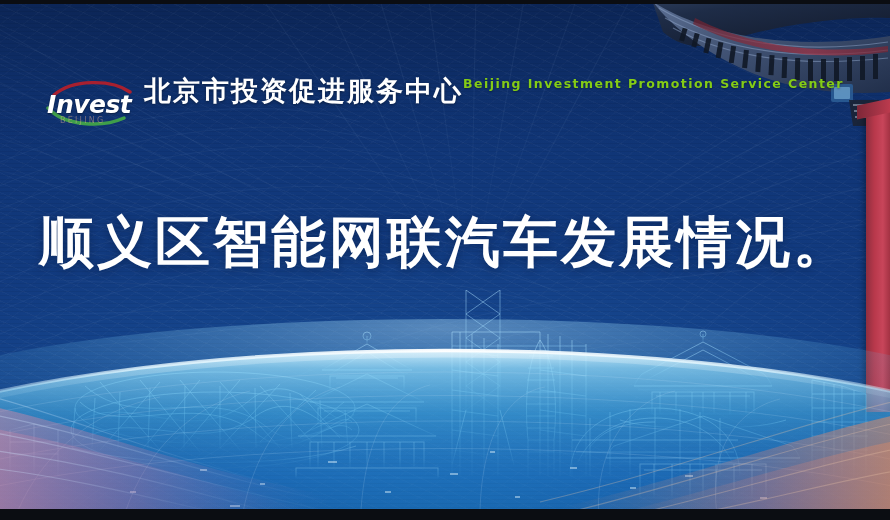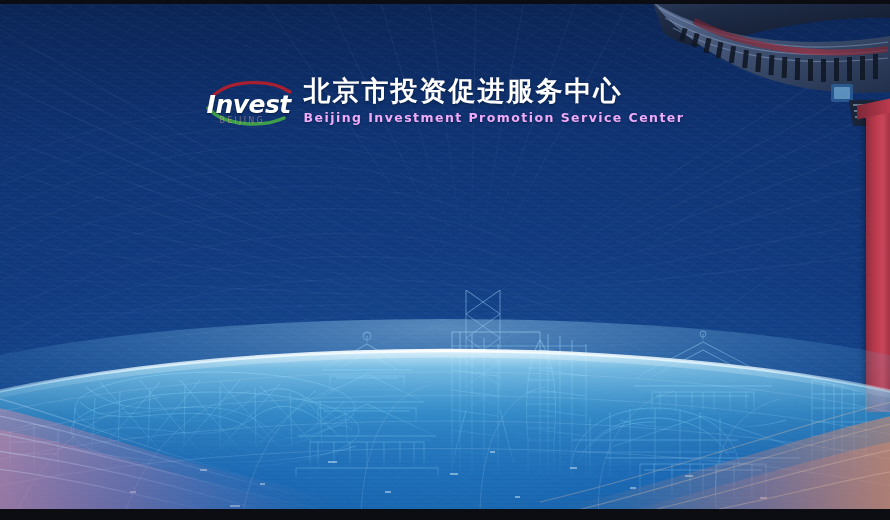--- a/index.html
+++ b/index.html
@@ -116,38 +116,37 @@
     text-shadow: 0 1px 2px rgba(0,0,0,.45);
     white-space: nowrap;
   }
   .logo-sub {
     position: absolute; left: 14px; top: 38px;
     font-family: "DejaVu Sans", sans-serif;
     font-weight: 400; font-size: 8px; letter-spacing: 2.2px;
     color: rgba(255,190,150,0.42);
     white-space: nowrap;
   }
-  .brand-text { display: flex; flex-direction: column; }
+  .brand-text { display: flex; flex-direction: row; }
   .brand-cn {
     font-family: "DejaVu Sans", "Liberation Sans", sans-serif;
     font-weight: 700;
     font-size: 27px;
     letter-spacing: 2px;
     color: #ffffff;
     line-height: 1.08;
     text-shadow: 0 1px 3px rgba(0,0,0,.40);
     white-space: nowrap;
   }
   .brand-en {
     font-family: "DejaVu Sans", sans-serif;
     font-weight: 700;
     font-size: 12.5px;
     letter-spacing: 1.45px;
-    color: #f0abfc;
-    margin-top: 5px;
+    color: #84cc16;
     text-shadow: 0 1px 2px rgba(0,0,0,.35);
     white-space: nowrap;
     text-align: right;
   }
 
   
   .title {
     position: absolute; left: 0; right: 0; top: 206px;
     text-align: center;
     z-index: 30;
@@ -535,17 +534,18 @@
       <div class="logo-word">Invest</div>
       <div class="logo-sub">BEIJING</div>
     </div>
 
     <div class="brand-text">
       <div class="brand-cn">北京市投资促进服务中心</div>
       <div class="brand-en">Beijing Investment Promotion Service Center</div>
     </div>
   </div>
 
+  <div class="title">顺义区智能网联汽车发展情况。</div>
 
   <div class="letterbox top"></div>
   <div class="letterbox bottom"></div>
 
 </div>
 
 </body></html>

